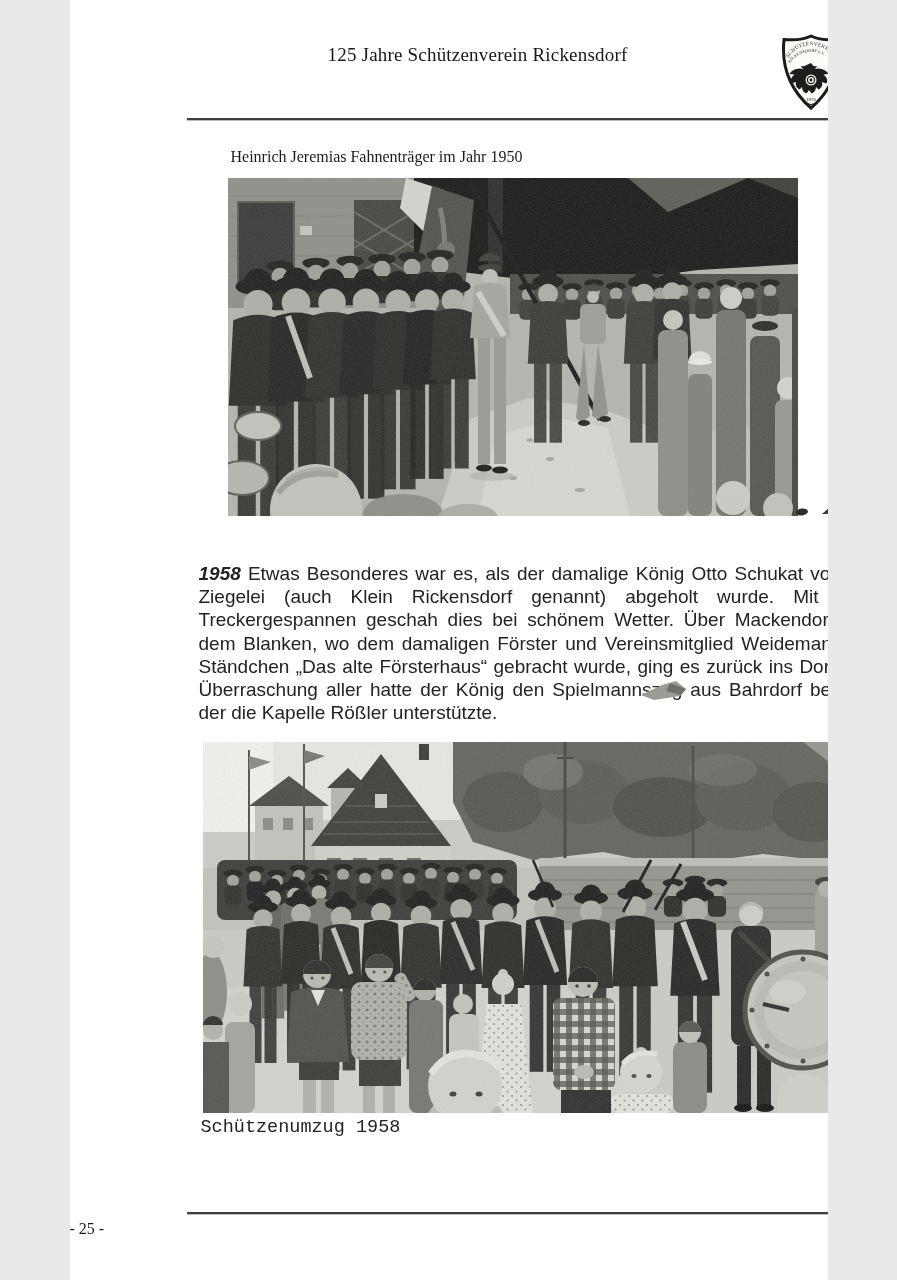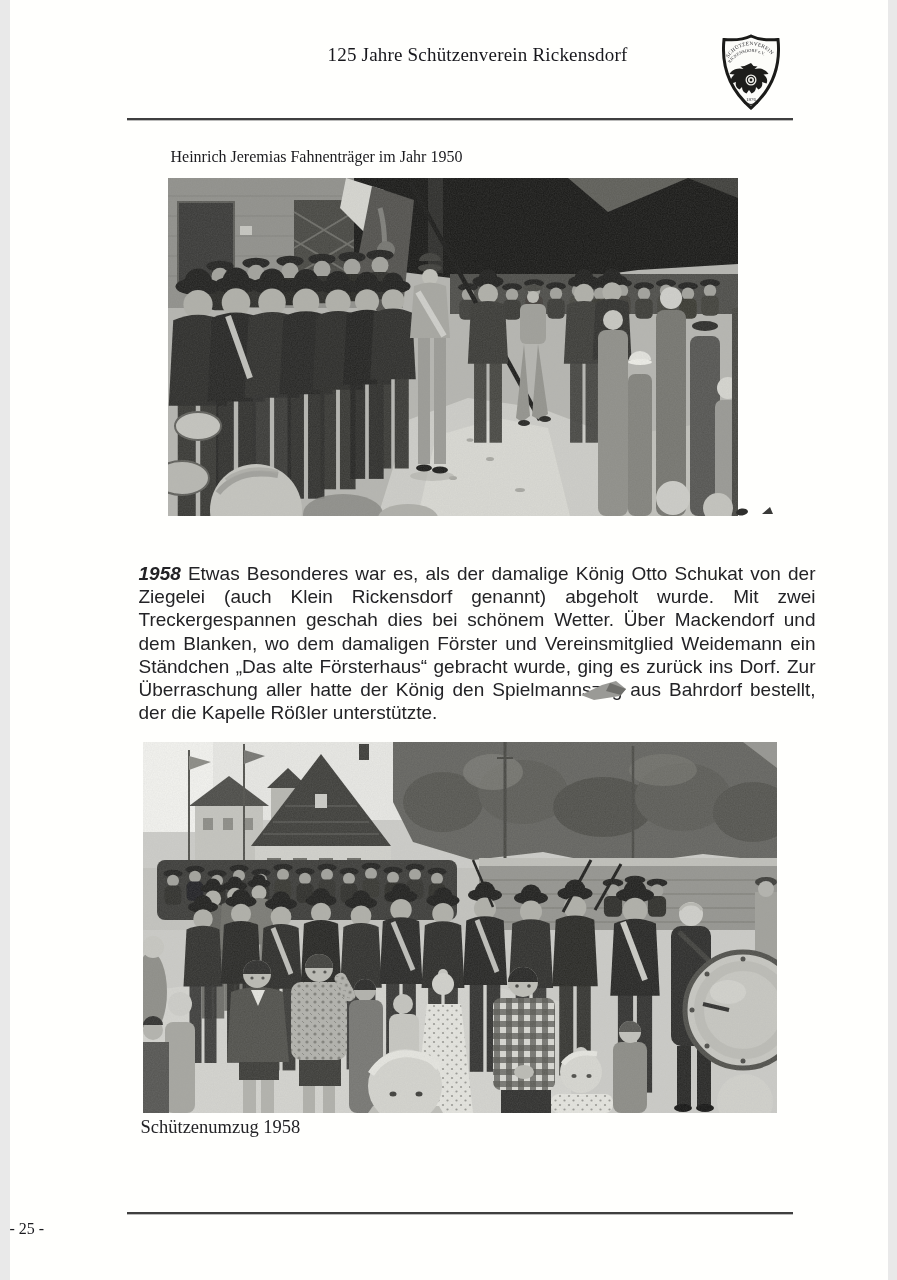--- a/index.html
+++ b/index.html
@@ -1,17 +1,17 @@
 <!DOCTYPE html>
 <html><head>
 <meta charset="utf-8">
 <style>
   html,body{margin:0;padding:0;background:#e9e9e9;}
   .page{
-    position:relative;width:878px;height:1280px;margin:0 auto;
+    position:relative;width:758px;height:1280px;margin:0 auto;
     background:#fffffd;overflow:hidden;
     font-family:"Liberation Serif",serif;color:#1e1e22;
   }
   .title{
     position:absolute;top:44px;left:0;width:100%;box-sizing:border-box;
     padding-left:58px;text-align:center;font-size:19px;letter-spacing:.2px;color:#17171c;
   }
   .logo{position:absolute;top:33px;left:708px;width:66px;height:78px;}
   .rule{position:absolute;left:117px;width:666px;height:2px;background:#3f3f3f;}
   .rule-top{top:118px;box-shadow:0 1px 0 rgba(60,60,60,.35);}
@@ -22,21 +22,21 @@
   .photo1{top:178px;left:158px;width:570px;height:338px;}
   .photo2{top:742px;left:133px;width:634px;height:371px;}
   .bodytext{
     position:absolute;top:546px;left:113px;width:677px;margin:16px;
     font-family:"Liberation Sans",sans-serif;font-size:19px;line-height:23.2px;
     text-align:justify;color:#232326;
   }
   .bodytext .year{font-weight:bold;font-style:italic;}
   .smudge{position:absolute;top:680px;left:570px;width:50px;height:24px;}
   .specks{position:absolute;top:503px;left:722px;width:50px;height:16px;}
-  .caption2{position:absolute;top:1117px;left:131px;font-family:Liberation Serif, serif;font-size:18.5px;color:#232326;}
+  .caption2{position:absolute;top:1117px;left:131px;font-family:Liberation Mono, monospace;font-size:18.5px;color:#232326;}
   .pagenum{position:absolute;top:1220px;left:0;width:100%;text-align:left;font-size:16px;color:#1b1b1f;}
 </style>
 </head>
 <body>
 
 <div class="page">
 
   <div class="title">125 Jahre Schützenverein Rickensdorf</div>
 
   <svg class="logo" viewBox="0 0 66 78" aria-hidden="true">

